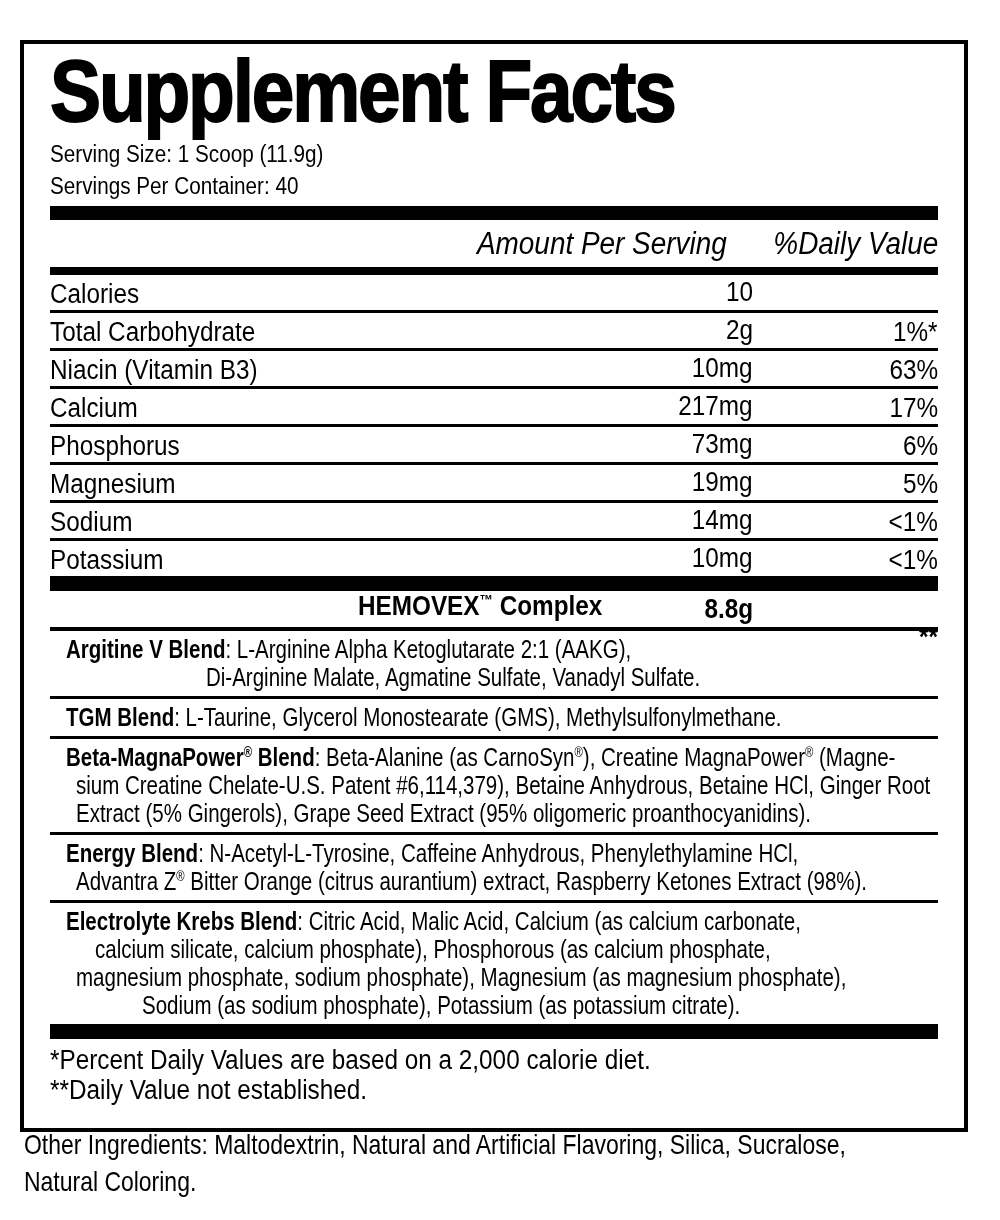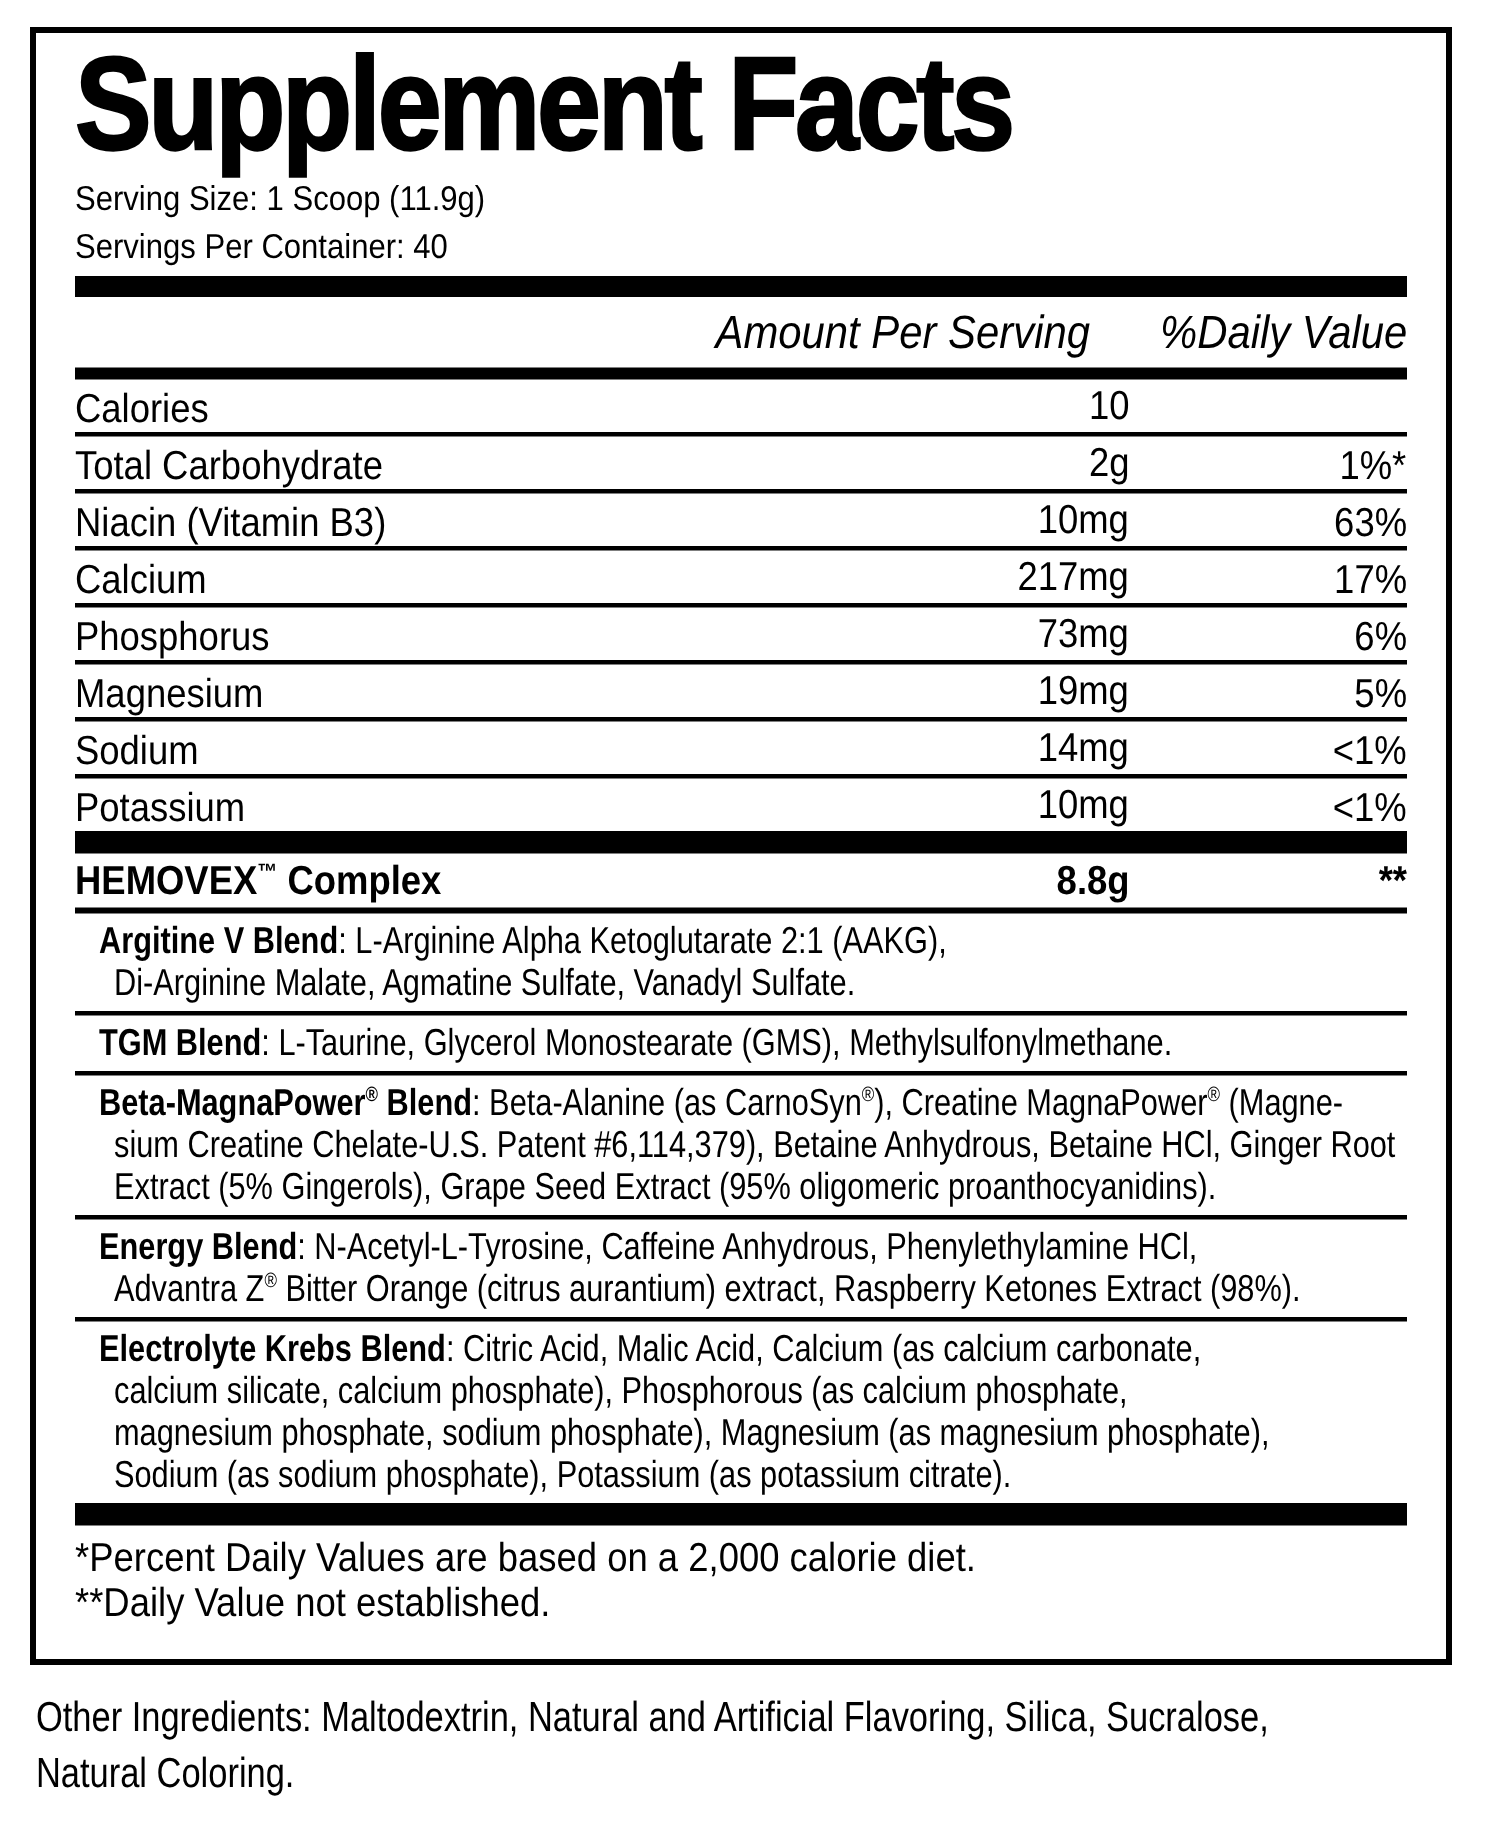--- a/index.html
+++ b/index.html
@@ -1,21 +1,21 @@
 <!DOCTYPE html>
 <html style="--ink: #000000; --paper: #ffffff;"><head>
 <meta charset="utf-8">
 <style>
   :root { --ink: #000000; --paper: #ffffff; }
   * { margin: 0; padding: 0; box-sizing: border-box; }
   html, body { width: 1000px; height: 1220px; background: var(--paper); }
   body { font-family: "Liberation Sans", "DejaVu Sans", sans-serif; color: var(--ink); position: relative; }
 
   .facts-box {
-    position: absolute; left: 20px; top: 18px;
+    position: absolute; left: 20px; top: 40px;
     width: 948px; height: 1092px;
     border: 4px solid var(--ink);
     background: var(--paper);
     padding: 0 26px;
     overflow: hidden;
   }
 
   
   .cnd  { display: inline-block; transform: scaleX(0.9);  transform-origin: 0 50%; white-space: nowrap; }
   .cnd-r{ display: inline-block; transform: scaleX(0.9);  transform-origin: 100% 50%; white-space: nowrap; }
@@ -43,29 +43,29 @@
   .n-row { position: relative; display: flex; align-items: flex-end;
            height: 38px; font-size: 27px;
            border-bottom: 3px solid var(--ink); }
   .n-row.last { border-bottom: none; height: 35px; }
   .n-row .amt { position: absolute; left: 0; top: 0; width: 703px; height: 100%;
                 display: flex; align-items: center; justify-content: flex-end; }
   .n-row .dv  { margin-left: auto; }
 
   .cx-row { position: relative; display: flex; align-items: center;
             height: 40px; font-size: 27px; font-weight: bold;
-            border-bottom: 4px solid var(--ink); }
+            border-bottom: 4px solid var(--ink); flex-direction: column; }
   .cx-row .amt { position: absolute; left: 0; top: 0; width: 703px; height: 100%;
                  display: flex; align-items: center; justify-content: flex-end; }
   .cx-row .dv { margin-left: auto; }
 
   .blend { padding: 4px 0 5px 16px; border-bottom: 3px solid var(--ink); }
   .blend.last { border-bottom: none; }
   .bline { font-size: 25px; line-height: 28px; }
-  .bline.cont { padding-left: 10px; }
+  .bline.cont { padding-left: 10px; text-align: center; }
   .bname { font-weight: bold; }
 
   .footnotes { padding-top: 6px; font-size: 27px; line-height: 30px; }
 
   sup { font-size: 55%; vertical-align: super; line-height: 0; }
 
   .other { position: absolute; left: 24px; top: 1126px; width: 970px;
            font-size: 28px; line-height: 37px; }
   .other .oline { display: block; }
 </style>

